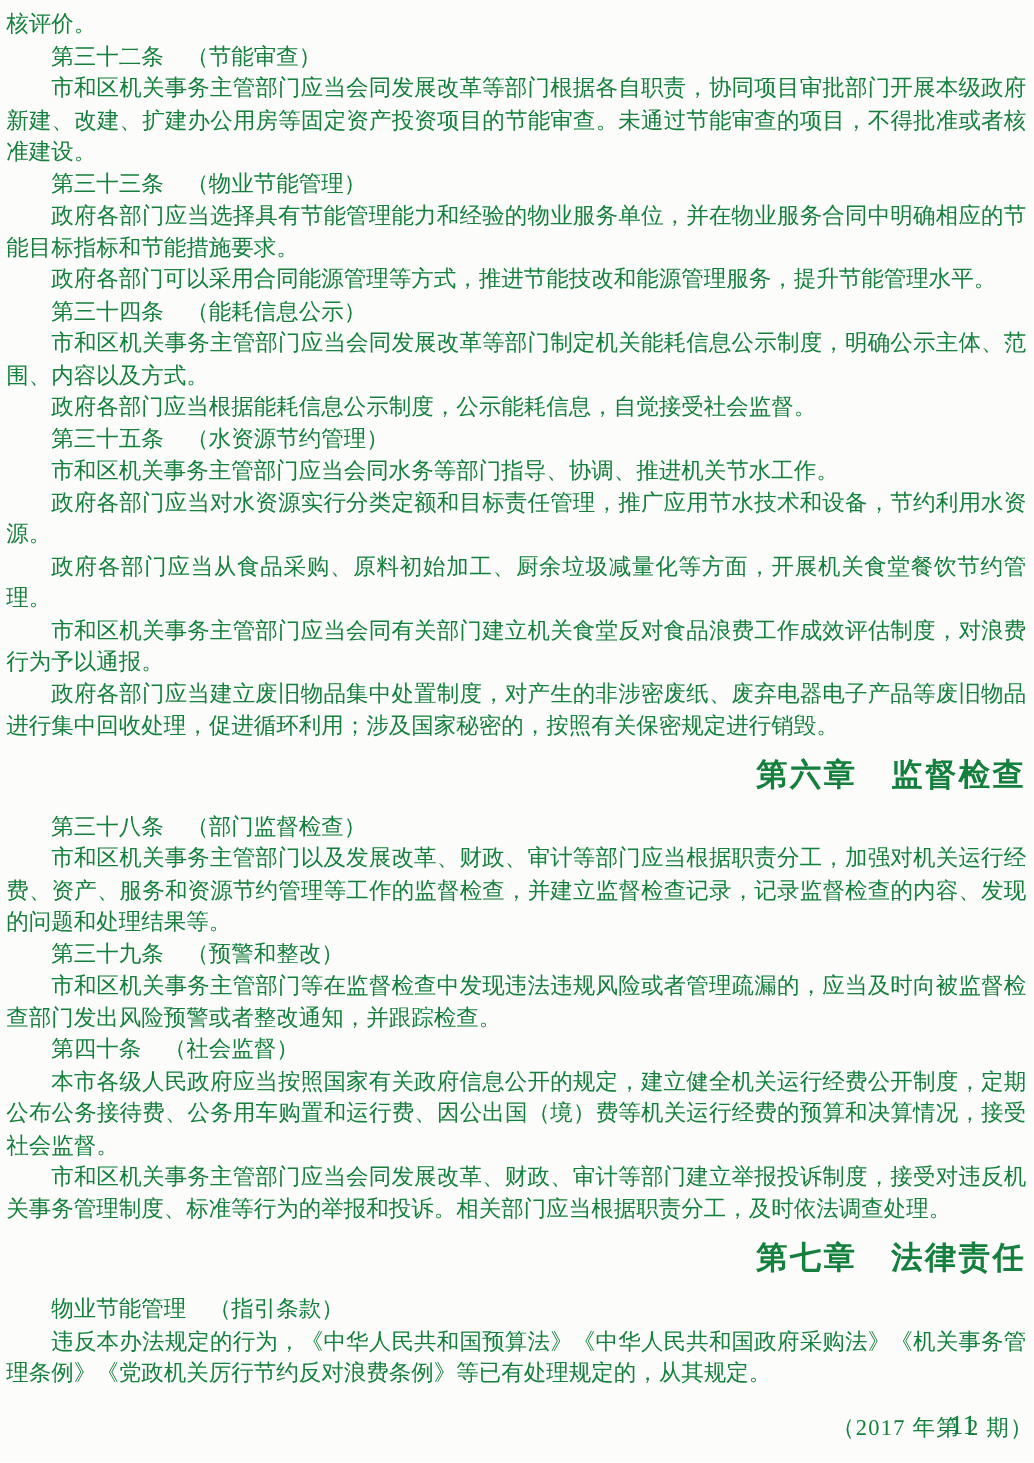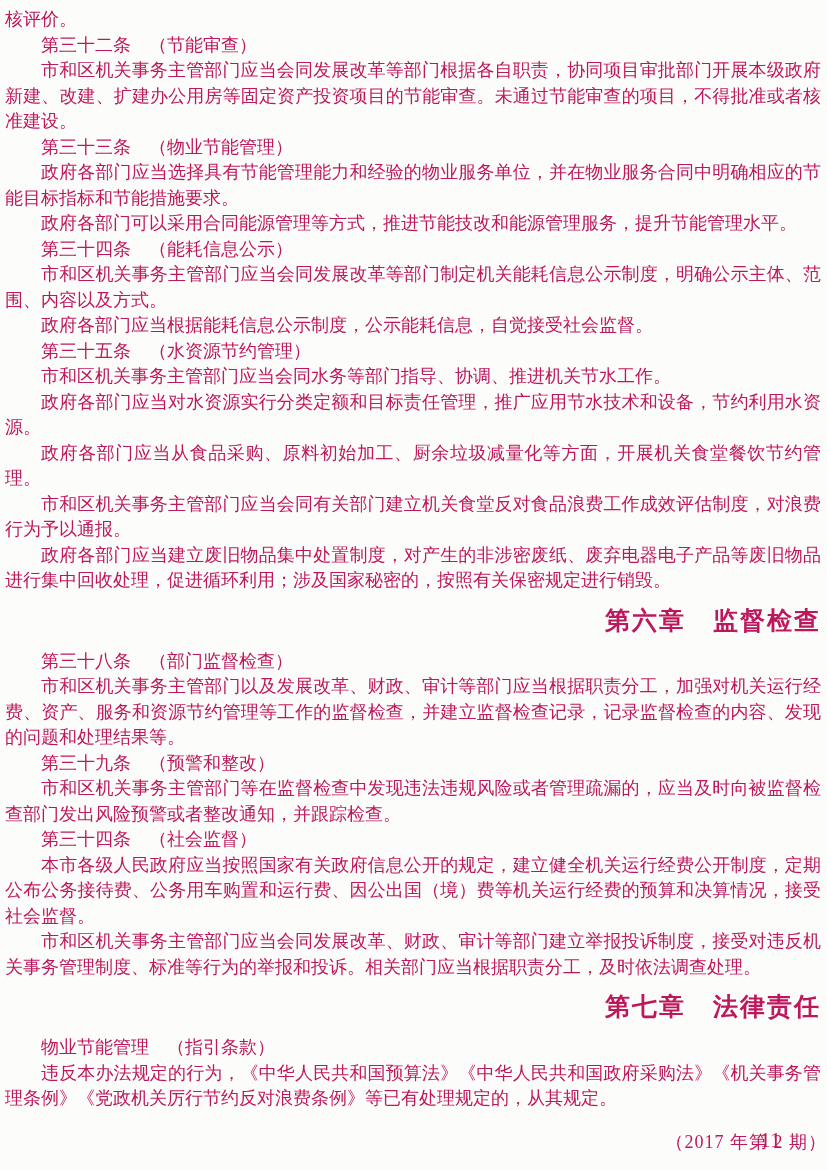--- a/index.html
+++ b/index.html
@@ -6,21 +6,21 @@
     margin: 0;
     padding: 0;
     background: #ffffff;
   }
   .page {
     position: relative;
     width: 827px;
     height: 1170px;
     margin: 0;
     background: #fcfcfa;
-    color: #be185d;
+    color: #15803d;
     font-family: "Liberation Serif", "DejaVu Serif", serif;
     overflow: hidden;
     box-sizing: border-box;
   }
   .content {
     padding: 7px 6px 0 5px;
     text-align: justify;
     font-size: 18px;
     line-height: 25.5px;
     letter-spacing: 0px;
@@ -79,21 +79,21 @@
       <div class="line-para">市和区机关事务主管部门应当会同水务等部门指导、协调、推进机关节水工作。</div>
       <div class="line-para">政府各部门应当对水资源实行分类定额和目标责任管理，推广应用节水技术和设备，节约利用水资源。</div>
       <div class="line-para">政府各部门应当从食品采购、原料初始加工、厨余垃圾减量化等方面，开展机关食堂餐饮节约管理。</div>
       <div class="line-para">市和区机关事务主管部门应当会同有关部门建立机关食堂反对食品浪费工作成效评估制度，对浪费行为予以通报。</div>
       <div class="line-para">政府各部门应当建立废旧物品集中处置制度，对产生的非涉密废纸、废弃电器电子产品等废旧物品进行集中回收处理，促进循环利用；涉及国家秘密的，按照有关保密规定进行销毁。</div>
       <div class="line-chapter">第六章　监督检查</div>
       <div class="line-article">第三十八条　（部门监督检查）</div>
       <div class="line-para">市和区机关事务主管部门以及发展改革、财政、审计等部门应当根据职责分工，加强对机关运行经费、资产、服务和资源节约管理等工作的监督检查，并建立监督检查记录，记录监督检查的内容、发现的问题和处理结果等。</div>
       <div class="line-article">第三十九条　（预警和整改）</div>
       <div class="line-para">市和区机关事务主管部门等在监督检查中发现违法违规风险或者管理疏漏的，应当及时向被监督检查部门发出风险预警或者整改通知，并跟踪检查。</div>
-      <div class="line-article">第三十四条　（社会监督）</div>
+      <div class="line-article">第四十条　（社会监督）</div>
       <div class="line-para">本市各级人民政府应当按照国家有关政府信息公开的规定，建立健全机关运行经费公开制度，定期公布公务接待费、公务用车购置和运行费、因公出国（境）费等机关运行经费的预算和决算情况，接受社会监督。</div>
       <div class="line-para">市和区机关事务主管部门应当会同发展改革、财政、审计等部门建立举报投诉制度，接受对违反机关事务管理制度、标准等行为的举报和投诉。相关部门应当根据职责分工，及时依法调查处理。</div>
       <div class="line-chapter">第七章　法律责任</div>
       <div class="line-article">物业节能管理　（指引条款）</div>
       <div class="line-para">违反本办法规定的行为，《中华人民共和国预算法》《中华人民共和国政府采购法》《机关事务管理条例》《党政机关厉行节约反对浪费条例》等已有处理规定的，从其规定。</div>
     </main>
   <div class="footer-issue">（2017 年第 2 期）</div>
   <div class="footer-pagenum">11</div>
 </div>
 

